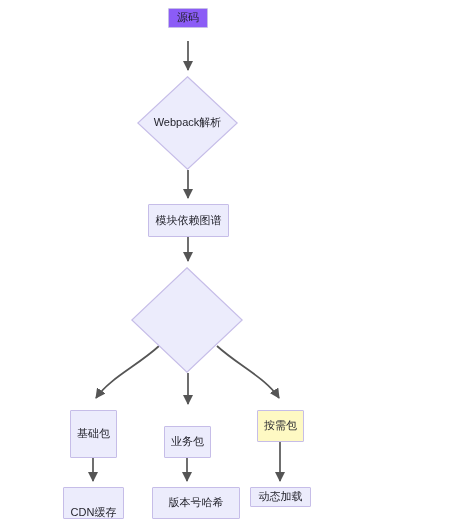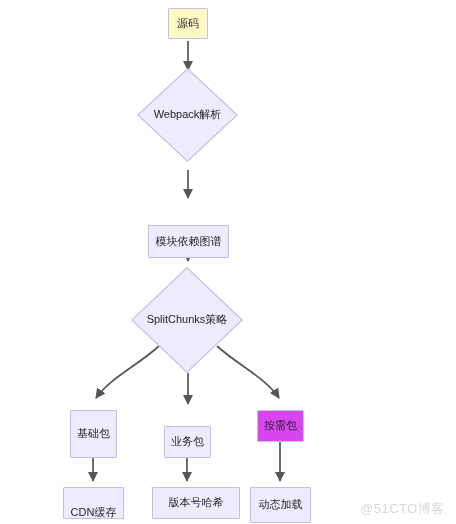--- a/index.html
+++ b/index.html
@@ -90,53 +90,51 @@
         <path d="M 159 346 C 137 366 110 378 96 398" fill="none" stroke="#555555" stroke-width="1.7" marker-end="url(#arrowhead)"></path>
         <path d="M 188 373 L 188 404" fill="none" stroke="#555555" stroke-width="1.7" marker-end="url(#arrowhead)"></path>
         <path d="M 217 346 C 239 366 266 378 279 398" fill="none" stroke="#555555" stroke-width="1.7" marker-end="url(#arrowhead)"></path>
         <path d="M 93 442 L 93 481" fill="none" stroke="#555555" stroke-width="1.7" marker-end="url(#arrowhead)"></path>
         <path d="M 187 442 L 187 481" fill="none" stroke="#555555" stroke-width="1.7" marker-end="url(#arrowhead)"></path>
         <path d="M 280 442 L 280 481" fill="none" stroke="#555555" stroke-width="1.7" marker-end="url(#arrowhead)"></path>
       </g>
   </svg>
 
   <div id="nodes-group">
-      <div class="node rect" style="left: 168px; top: 8px; width: 40px; height: 31px; background: #fef9c3; border-color: rgb(198, 189, 232);">
+      <div class="node rect" style="left: 168px; top: 8px; width: 40px; height: 20px; background: #8b5cf6; border-color: rgb(198, 189, 232);">
         <span style="color: rgb(31, 31, 40);">源码</span>
       </div>
-      <div class="node diamond" style="left: 137px; top: 68px; width: 101px; height: 94px; text-align: right;">
+      <div class="node diamond" style="left: 137px; top: 76px; width: 101px; height: 94px; text-align: right;">
         <svg class="diamond-shape" viewBox="0 0 101 94" preserveAspectRatio="none">
           <polygon points="50.5,0.8 100.2,47 50.5,93.2 0.8,47" fill="#ECECFC" stroke="#C6BDE8" stroke-width="1.2"></polygon>
         </svg>
         <span class="diamond-label" style="color: rgb(31, 31, 40);">Webpack解析</span>
       </div>
-      <div class="node rect" style="left: 148px; top: 204px; width: 81px; height: 33px; background: rgb(236, 236, 252); border-color: rgb(198, 189, 232); margin-top: 21px;">
+      <div class="node rect" style="left: 148px; top: 204px; width: 81px; height: 33px; background: rgb(236, 236, 252); border-color: rgb(198, 189, 232);">
         <span style="color: rgb(31, 31, 40);">模块依赖图谱</span>
       </div>
       <div class="node diamond" style="left: 131px; top: 267px; width: 112px; height: 106px;">
         <svg class="diamond-shape" viewBox="0 0 112 106" preserveAspectRatio="none">
           <polygon points="56,0.8 111.2,53 56,105.2 0.8,53" fill="#ECECFC" stroke="#C6BDE8" stroke-width="1.2"></polygon>
         </svg>
-        <span class="diamond-label" style="color: rgb(31, 31, 40);">SplitChunks策略</span>
       </div>
       <div class="node rect" style="left: 70px; top: 410px; width: 47px; height: 48px; background: rgb(236, 236, 252); border-color: rgb(198, 189, 232);">
         <span style="color: rgb(31, 31, 40);">基础包</span>
       </div>
       <div class="node rect" style="left: 164px; top: 410px; width: 47px; height: 32px; background: rgb(236, 236, 252); border-color: rgb(198, 189, 232); margin-top: 16px;">
         <span style="color: rgb(31, 31, 40);">业务包</span>
       </div>
-      <div class="node rect" style="left: 257px; top: 410px; width: 47px; height: 32px; background: #d946ef; border-color: rgb(198, 189, 232);">
+      <div class="node rect" style="left: 257px; top: 410px; width: 47px; height: 32px; background: #fef9c3; border-color: rgb(198, 189, 232);">
         <span style="color: rgb(31, 31, 40);">按需包</span>
       </div>
       <div class="node rect" style="left: 63px; top: 487px; width: 61px; height: 32px; background: rgb(236, 236, 252); border-color: rgb(198, 189, 232);">
         <span style="color: rgb(31, 31, 40); margin-top: 20px;">CDN缓存</span>
       </div>
       <div class="node rect" style="left: 152px; top: 487px; width: 88px; height: 32px; background: rgb(236, 236, 252); border-color: rgb(198, 189, 232);">
         <span style="color: rgb(31, 31, 40);">版本号哈希</span>
       </div>
-      <div class="node rect" style="left: 250px; top: 487px; width: 61px; height: 36px; background: rgb(236, 236, 252); border-color: rgb(198, 189, 232);">
+      <div class="node rect" style="left: 250px; top: 487px; width: 61px; height: 20px; background: rgb(236, 236, 252); border-color: rgb(198, 189, 232);">
         <span style="color: rgb(31, 31, 40);">动态加载</span>
       </div>
     </div>
 
-  <div class="watermark" style="left: 360px; top: 500px;">@51CTO博客</div>
 
 </div>
 
 </body></html>

